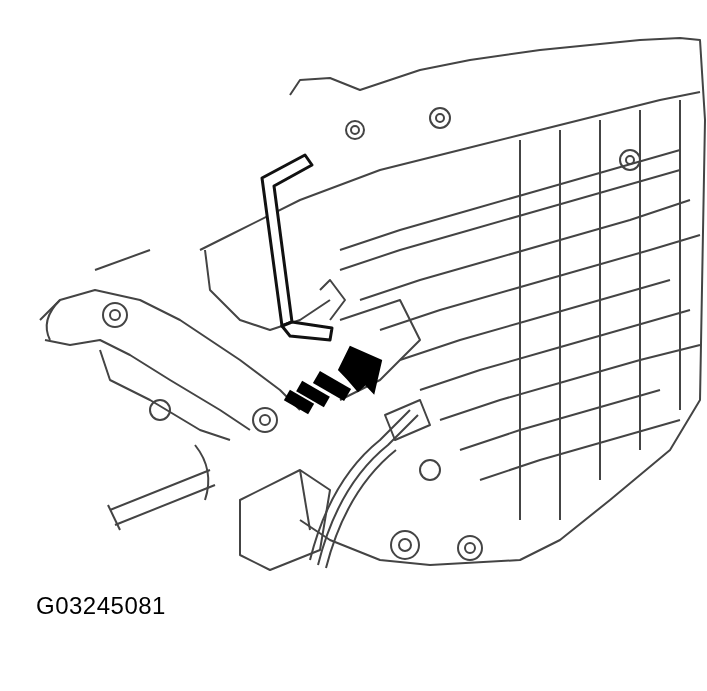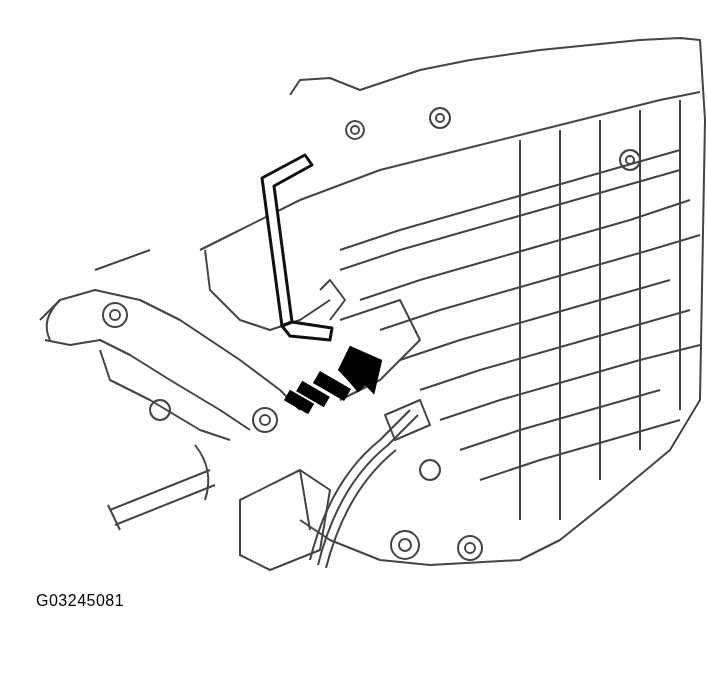--- a/index.html
+++ b/index.html
@@ -1,19 +1,19 @@
 <!DOCTYPE html>
 <html><head>
   <meta charset="utf-8">
   <style>
     html, body { margin: 0; padding: 0; background: #ffffff; }
     body { width: 707px; height: 691px; position: relative; overflow: hidden; font-family: "Liberation Sans", sans-serif; }
     .figure { position: absolute; left: 0; top: 0; width: 707px; height: 580px; }
     .figure svg { width: 707px; height: 580px; display: block; }
-    .ref-label { position: absolute; left: 36px; top: 592px; font-size: 16px; color: #000; letter-spacing: 0.5px; font-family: "Liberation Sans", sans-serif; }
+    .ref-label { position: absolute; left: 36px; top: 592px; font-size: 24px; color: #000; letter-spacing: 0.5px; font-family: "Liberation Sans", sans-serif; }
   </style>
 </head>
 <body>
 
 <div class="figure">
   <svg viewBox="0 0 707 580" xmlns="http://www.w3.org/2000/svg">
     <g fill="none" stroke="#444" stroke-width="2" stroke-linejoin="round">
 
       <path d="M290 95 L300 80 L330 78 L360 90 L420 70 L470 60 L540 50 L590 45 L640 40 L680 38 L700 40 L705 120 L700 400 L670 450 L610 500 L560 540 L520 560 L430 565 L380 560 L330 540 L300 520"></path>
       <path d="M200 250 L230 235 L300 200 L380 170 L460 150 L520 135 L600 115 L660 100 L700 92"></path>

